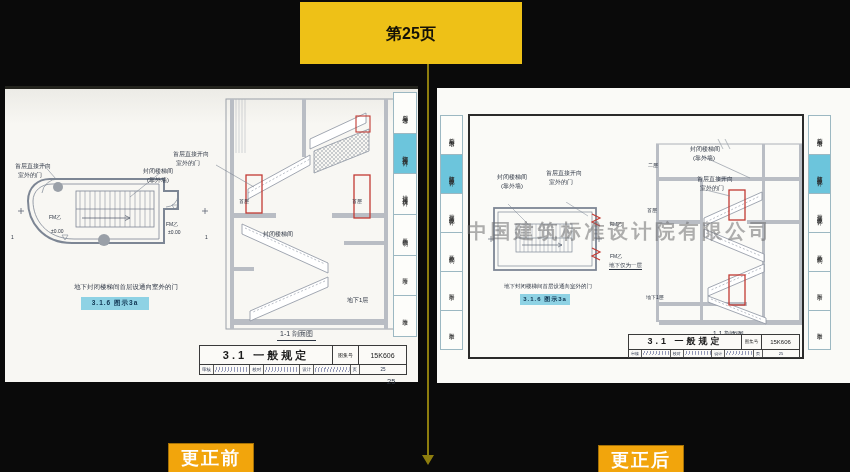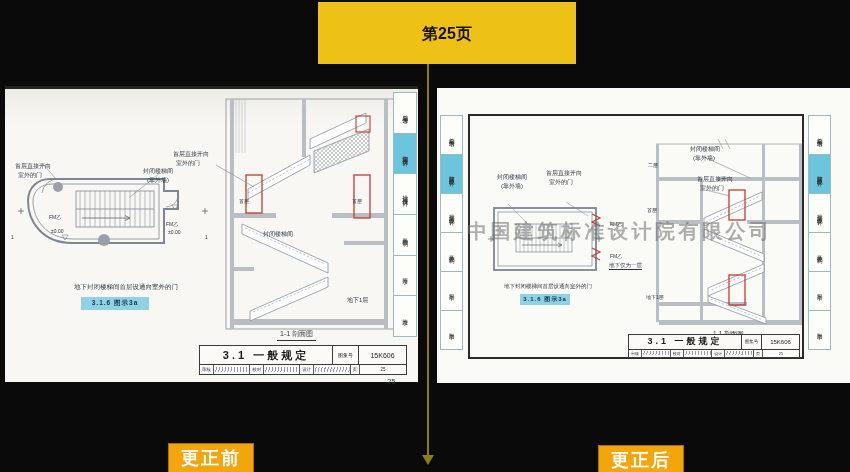--- a/index.html
+++ b/index.html
@@ -1,23 +1,23 @@
 <!DOCTYPE html>
 <html><head>
 <meta charset="utf-8">
 <style>
   html,body{margin:0;padding:0;background:#000;}
   *{box-sizing:border-box;}
   .stage{position:relative;width:850px;height:472px;background:#0a0a0a;overflow:hidden;
          font-family:"Liberation Sans",sans-serif;}
 
   
-  .banner{position:absolute;left:300px;top:2px;width:258px;height:62px;background:#eec117;
+  .banner{position:absolute;left:300px;top:2px;width:222px;height:62px;background:#eec117;
           color:#151208;display:flex;flex-direction:column;align-items:center;justify-content:center;
-          font-weight:bold;z-index:6;margin-left:18px;}
+          font-weight:bold;z-index:6;}
   .banner .b1{font-size:16px;line-height:19px;}
   .banner .b2{font-size:14.5px;line-height:18px;letter-spacing:.5px;}
 
   
   .arrow-line{position:absolute;left:427px;top:64px;width:2px;height:392px;background:#8d7d0e;z-index:5;}
   .arrow-head{position:absolute;left:422px;top:455px;width:0;height:0;z-index:5;
               border-left:6px solid transparent;border-right:6px solid transparent;border-top:10px solid #8d7d0e;}
 
   
   .page{position:absolute;background:linear-gradient(180deg,#ecebe6,#f8f7f3 12%);z-index:2;}

